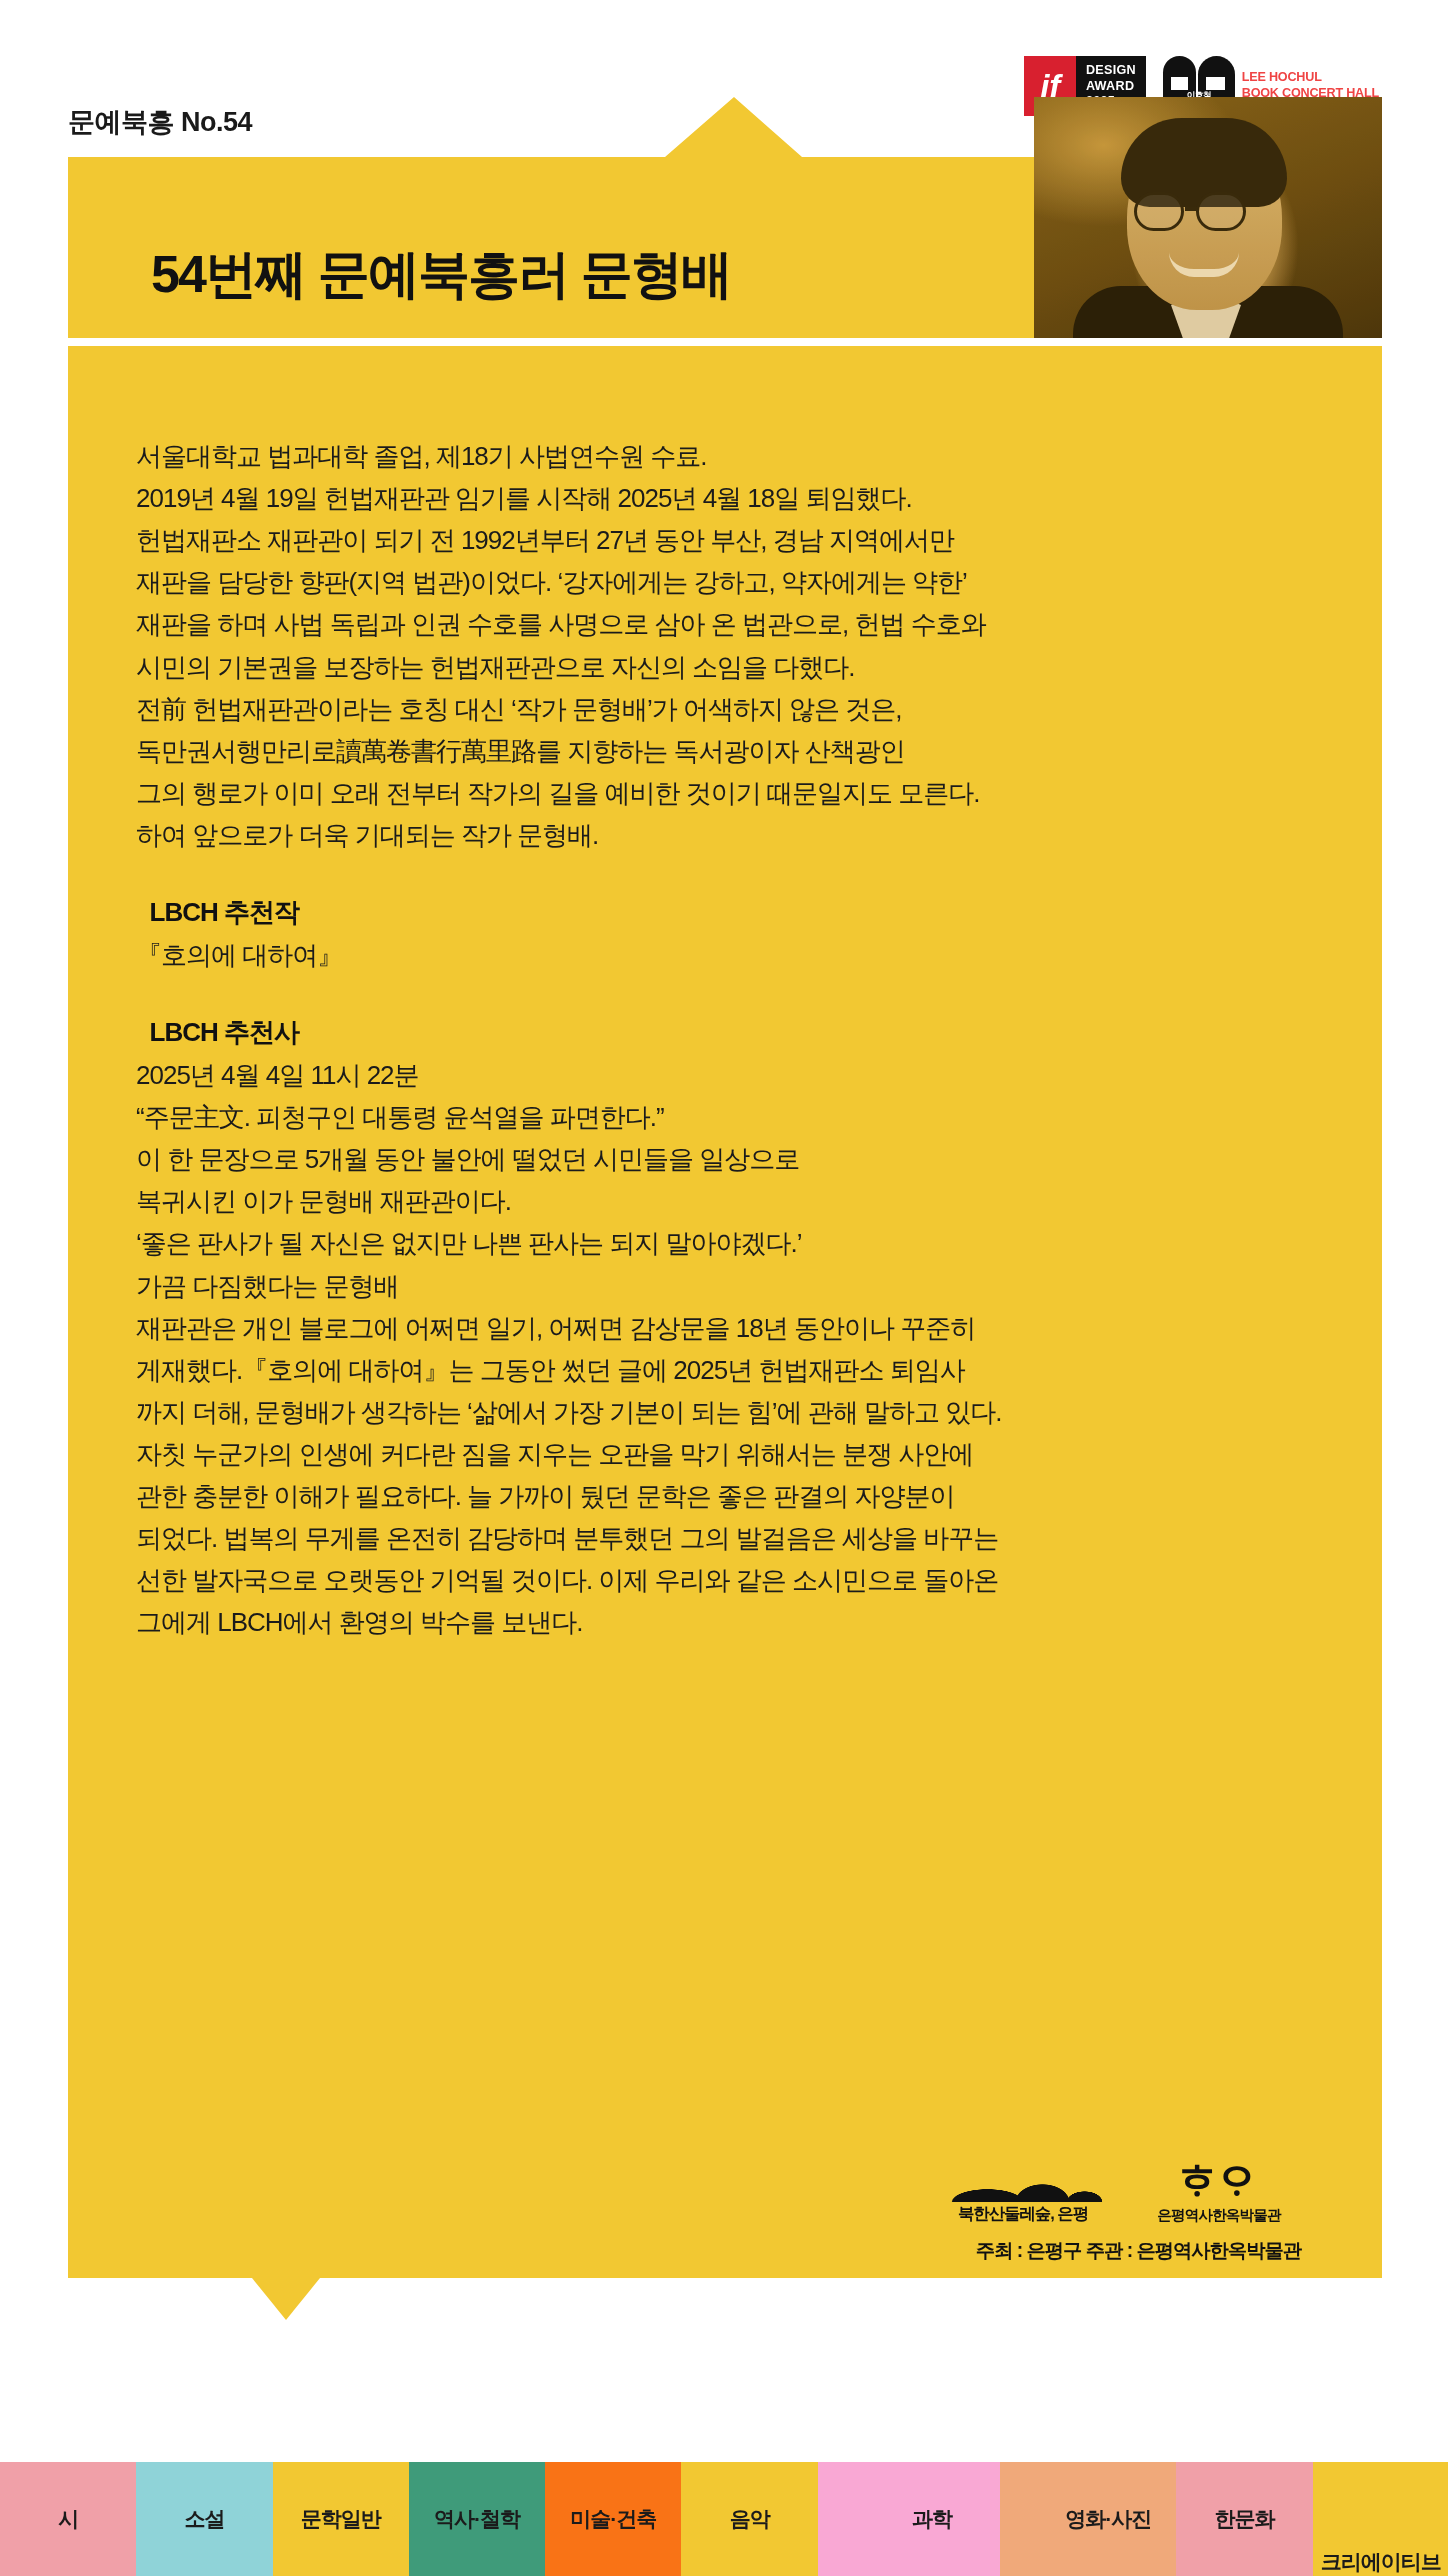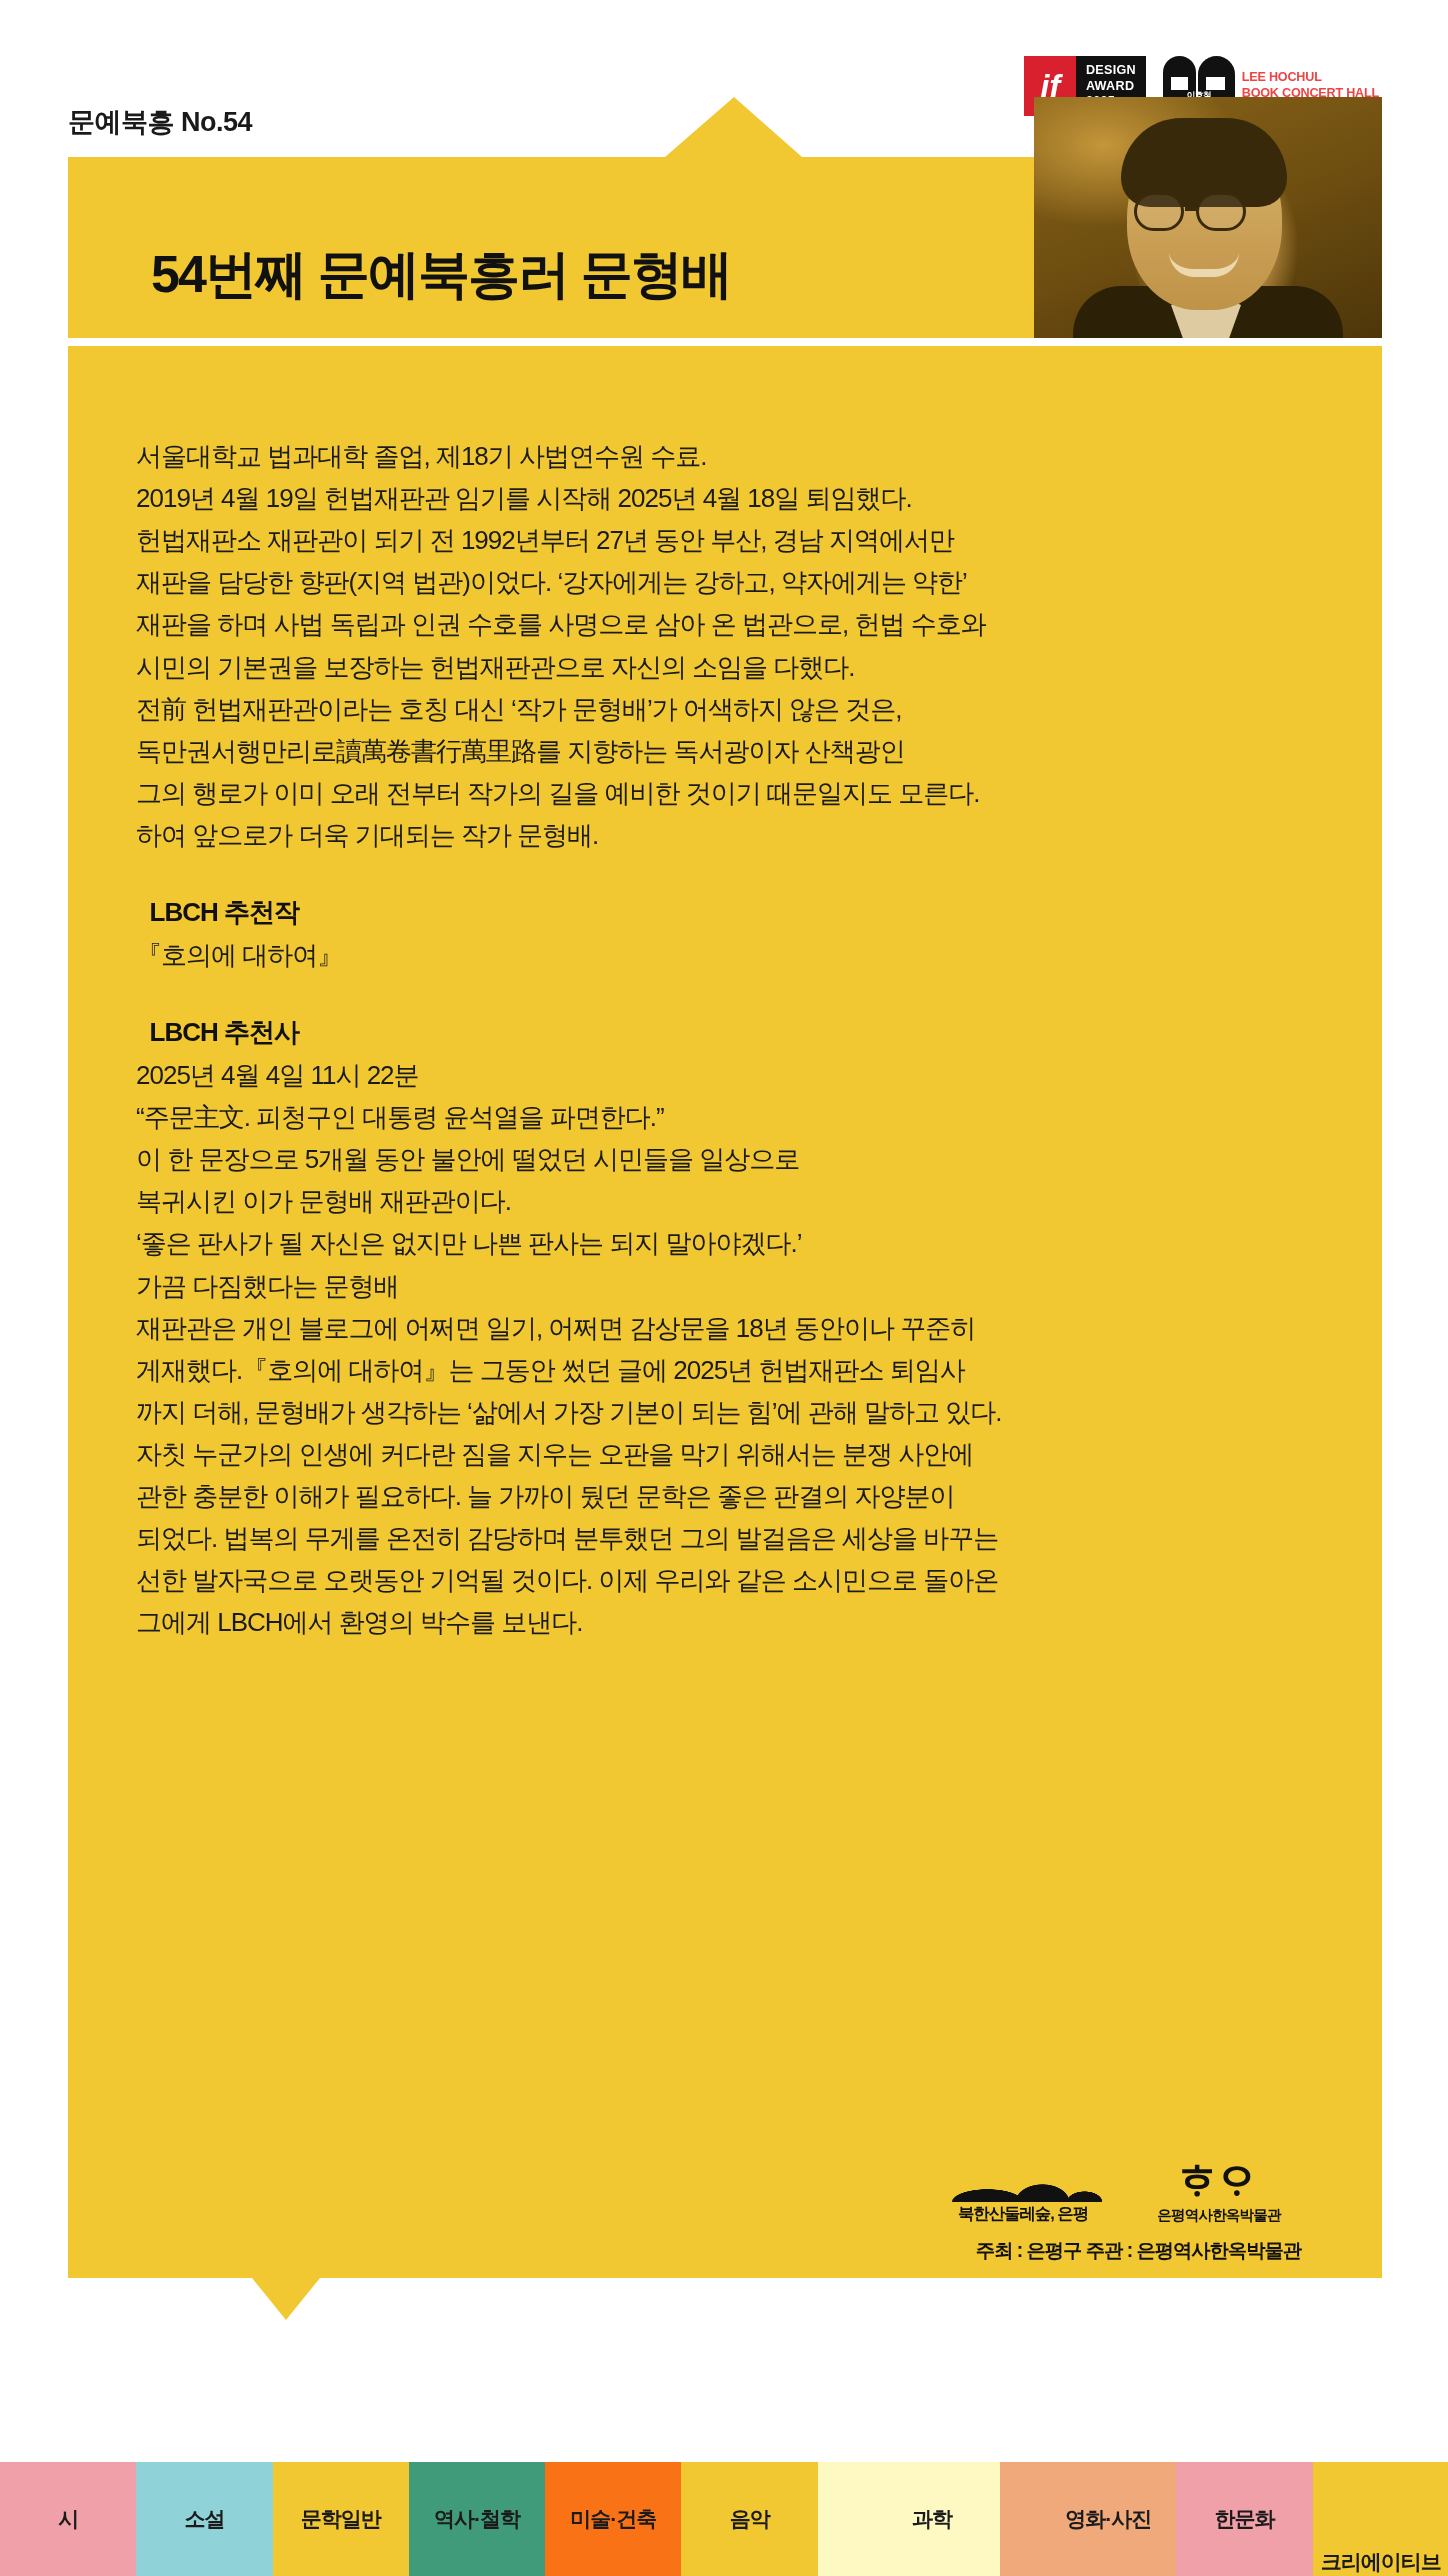--- a/index.html
+++ b/index.html
@@ -457,21 +457,21 @@
     </div>
     <div class="cat" style="background: rgb(63, 155, 122);">
       <span>역사·철학</span>
     </div>
     <div class="cat" style="background: #f97316;">
       <span>미술·건축</span>
     </div>
     <div class="cat" style="background: rgb(242, 200, 50);">
       <span>음악</span>
     </div>
-    <div class="cat" style="background: #fef9c3; padding-left: 46px;">
+    <div class="cat" style="background: #f9a8d4; padding-left: 46px;">
       <span>과학</span>
     </div>
     <div class="cat" style="background: rgb(240, 169, 122); padding-left: 40px;">
       <span>영화·사진</span>
     </div>
     <div class="cat" style="background: rgb(240, 160, 168);">
       <span>한문화</span>
     </div>
     <div class="cat" style="background: rgb(242, 200, 50); align-items: flex-end;">
       <span>크리에이티브</span>

